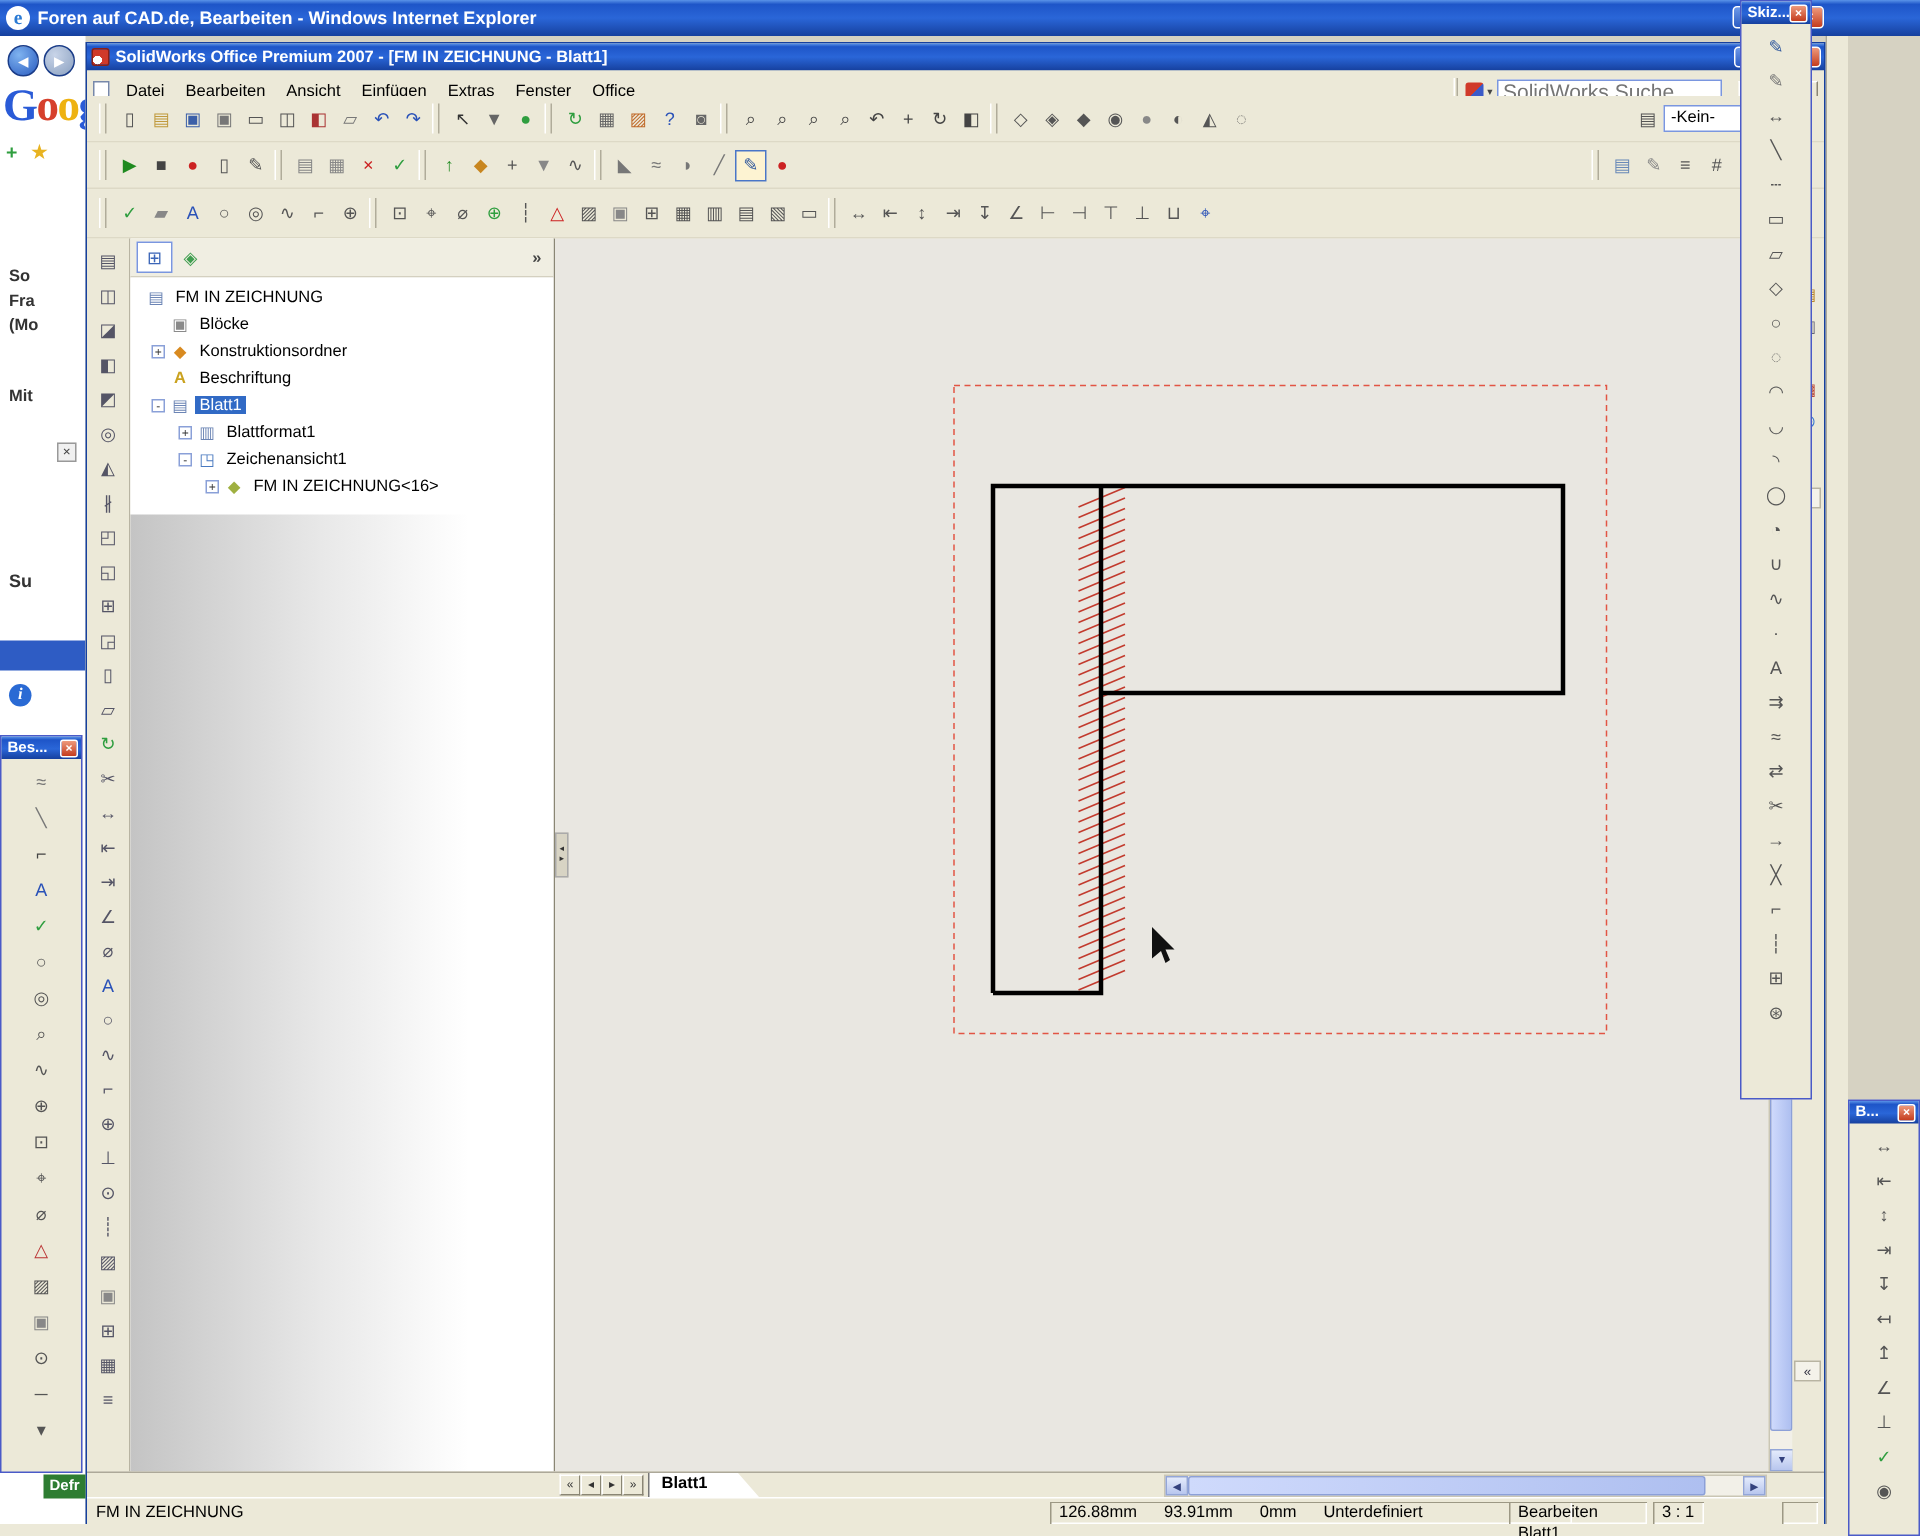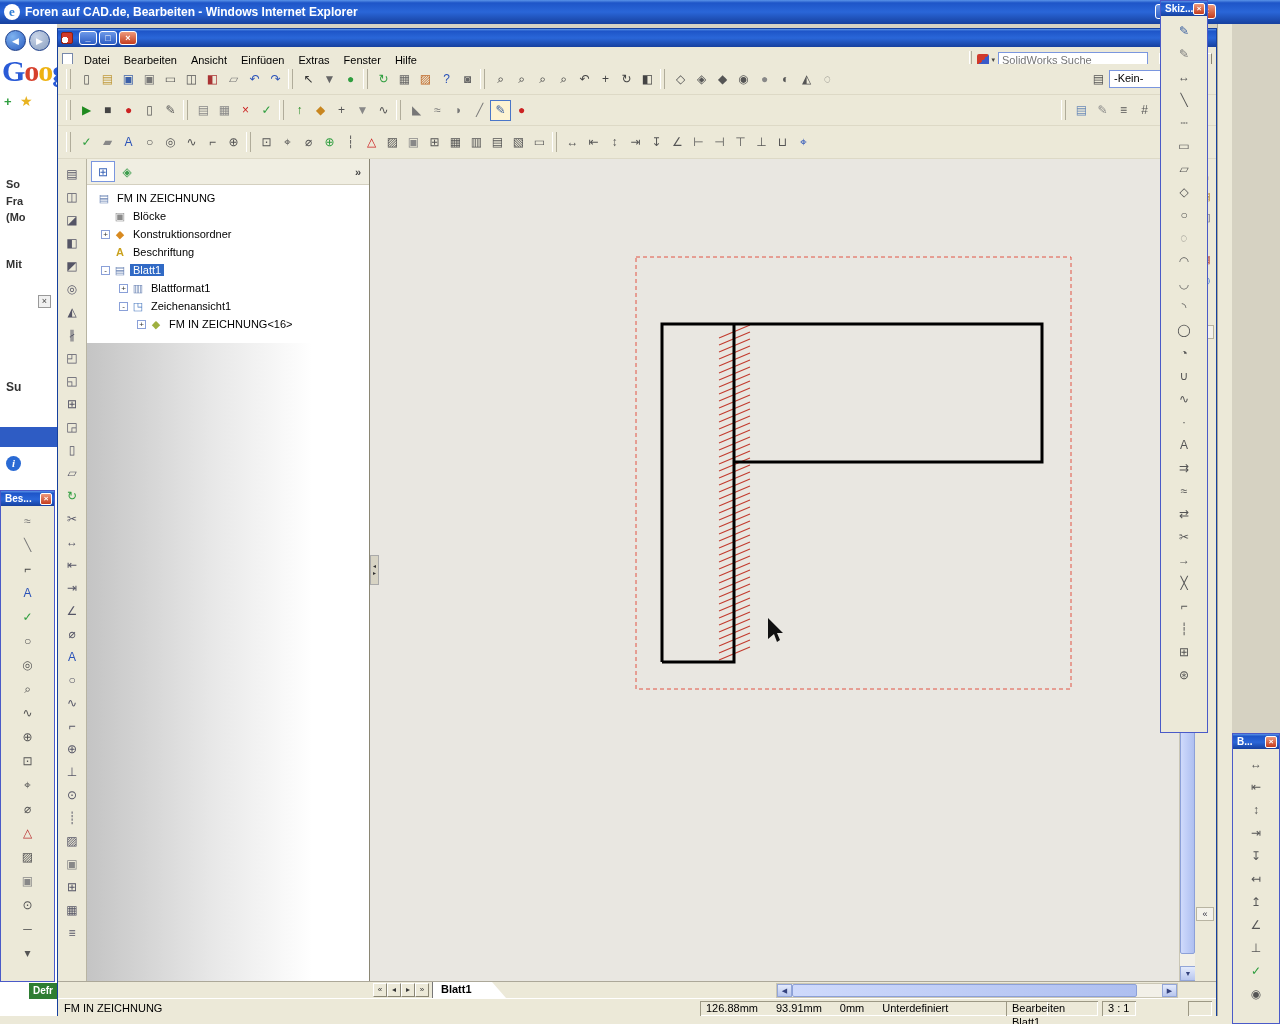--- a/index.html
+++ b/index.html
@@ -29,28 +29,28 @@
   #ie-scroll{left:1217px;top:24px;width:15px;height:992px;background:#ece9d8;border-left:1px solid #aca899}
   #ie-bottom{left:0;top:1016px;width:1280px;height:8px;background:#ece9d8}
   #defr{left:29px;top:983px;width:28px;height:16px;background:#2e7d32;color:#fff;font-size:10px;font-weight:bold;text-align:center;line-height:16px}
 
   
   #sw-win{left:57px;top:28px;width:1160px;height:988px;background:#ece9d8;border:1px solid #16409e}
   #sw-titlebar{left:0;top:0;width:100%;height:18px;font-size:11px;padding-left:3px}
   .swlogo{width:12px;height:12px;margin-right:4px;background:radial-gradient(circle at 30% 70%,#fff 0 3px,#d03a2a 3px);border:1px solid #8a2015;border-radius:2px}
   #sw-titlebar .t{flex:1;white-space:nowrap;overflow:hidden}
   #sw-titlebar .xpbtn{height:14px;width:18px}
-  #sw-menubar{left:0;top:18px;width:100%;height:28px;display:flex;align-items:center;font-size:11px;background:#ece9d8;border-bottom:3px solid #0c4a6e;padding-left:4px}
+  #sw-menubar{left:0;top:18px;width:100%;height:28px;display:flex;align-items:center;font-size:11px;background:#ece9d8;border-bottom:1px solid #0c4a6e;padding-left:4px}
   .mitem{padding:1px 7px;color:#000}
   .docicon{width:11px;height:13px;border:1px solid #7788aa;background:#fff;margin-right:4px}
   .grip{width:3px;height:18px;border-left:1px solid #fff;border-right:1px solid #b0ac9a;margin:0 5px}
   #sw-search{display:flex;align-items:center;margin-left:auto}
   #sw-search .slogo{width:12px;height:12px;background:linear-gradient(135deg,#d03a2a 50%,#3a5ac8 50%);border-radius:2px;margin-right:2px}
   #sw-search .arr{font-size:7px;color:#444;margin-right:3px}
-  #sw-search input{width:150px;height:16px;border:1px solid #7a96df;font-size:11px;padding:0 3px;font-family:"Liberation Sans",sans-serif}
+  #sw-search input{width:150px;height:16px;border:1px solid #7a96df;font-size:14px;padding:0 3px;font-family:"Liberation Sans",sans-serif}
   .mdi{display:flex;margin-left:10px;margin-right:4px}
   .mdibtn{width:17px;height:14px;margin-left:1px;background:#ece9d8;border:1px solid;border-color:#fff #8a8674 #8a8674 #fff;font-size:9px;line-height:12px;text-align:center;color:#333}
 
   .tbrow{position:absolute;left:0;width:100%;display:flex;align-items:center;background:#ece9d8;border-bottom:1px solid #ddd9c6;padding-left:6px}
   #tb1{top:35px;height:31px}#tb2{top:66px;height:31px}#tb3{top:97px;height:33px}
   .tbgroup{display:flex;align-items:center}
   .tbgroup::before{content:"";width:3px;height:20px;border-left:1px solid #fff;border-right:1px solid #b0ac9a;margin:0 5px 0 2px}
   .ticon{width:21px;height:21px;display:inline-flex;align-items:center;justify-content:center;font-size:12px;color:#555;border:1px solid transparent;flex:none}
   .ticon.pressed{background:#fdf3d2;border-color:#4a76c8}
   .layer-combo{margin-left:auto;margin-right:14px;display:flex;align-items:center}
@@ -152,36 +152,37 @@
     <span class="abs" style="left:6px;top:432px;width:15px;height:15px;border-radius:50%;background:#2a6ad4;color:#fff;font-family:'Liberation Serif',serif;font-style:italic;font-weight:bold;font-size:11px;text-align:center;line-height:15px">i</span>
   </div>
 
   <div class="abs" id="ie-scroll"></div>
   <div class="abs" id="ie-bottom"></div>
 
   <div class="abs" id="sw-win">
 
     <div class="abs tbar" id="sw-titlebar">
       <span class="swlogo"></span>
+      <span class="t">SolidWorks Office Premium 2007 - [FM IN ZEICHNUNG - Blatt1]</span>
       <span class="xpbtn">_</span>
       <span class="xpbtn">□</span>
       <span class="xpbtn close" style="margin-right:2px">×</span>
     </div>
 
     <div class="abs" id="sw-menubar">
       <span class="docicon"></span>
       <div style="display:flex">
 
       <span class="mitem">Datei</span>
           <span class="mitem">Bearbeiten</span>
           <span class="mitem">Ansicht</span>
           <span class="mitem">Einfügen</span>
           <span class="mitem">Extras</span>
           <span class="mitem">Fenster</span>
-          <span class="mitem">Hilfe</span>
+          <span class="mitem">Office</span>
         </div>
       <div id="sw-search">
         <span class="grip"></span>
         <span class="slogo"></span>
         <span class="arr">▾</span>
         <input placeholder="SolidWorks Suche" style="">
       </div>
       <span class="mdi">
         <span class="mdibtn">_</span>
         <span class="mdibtn">□</span>

